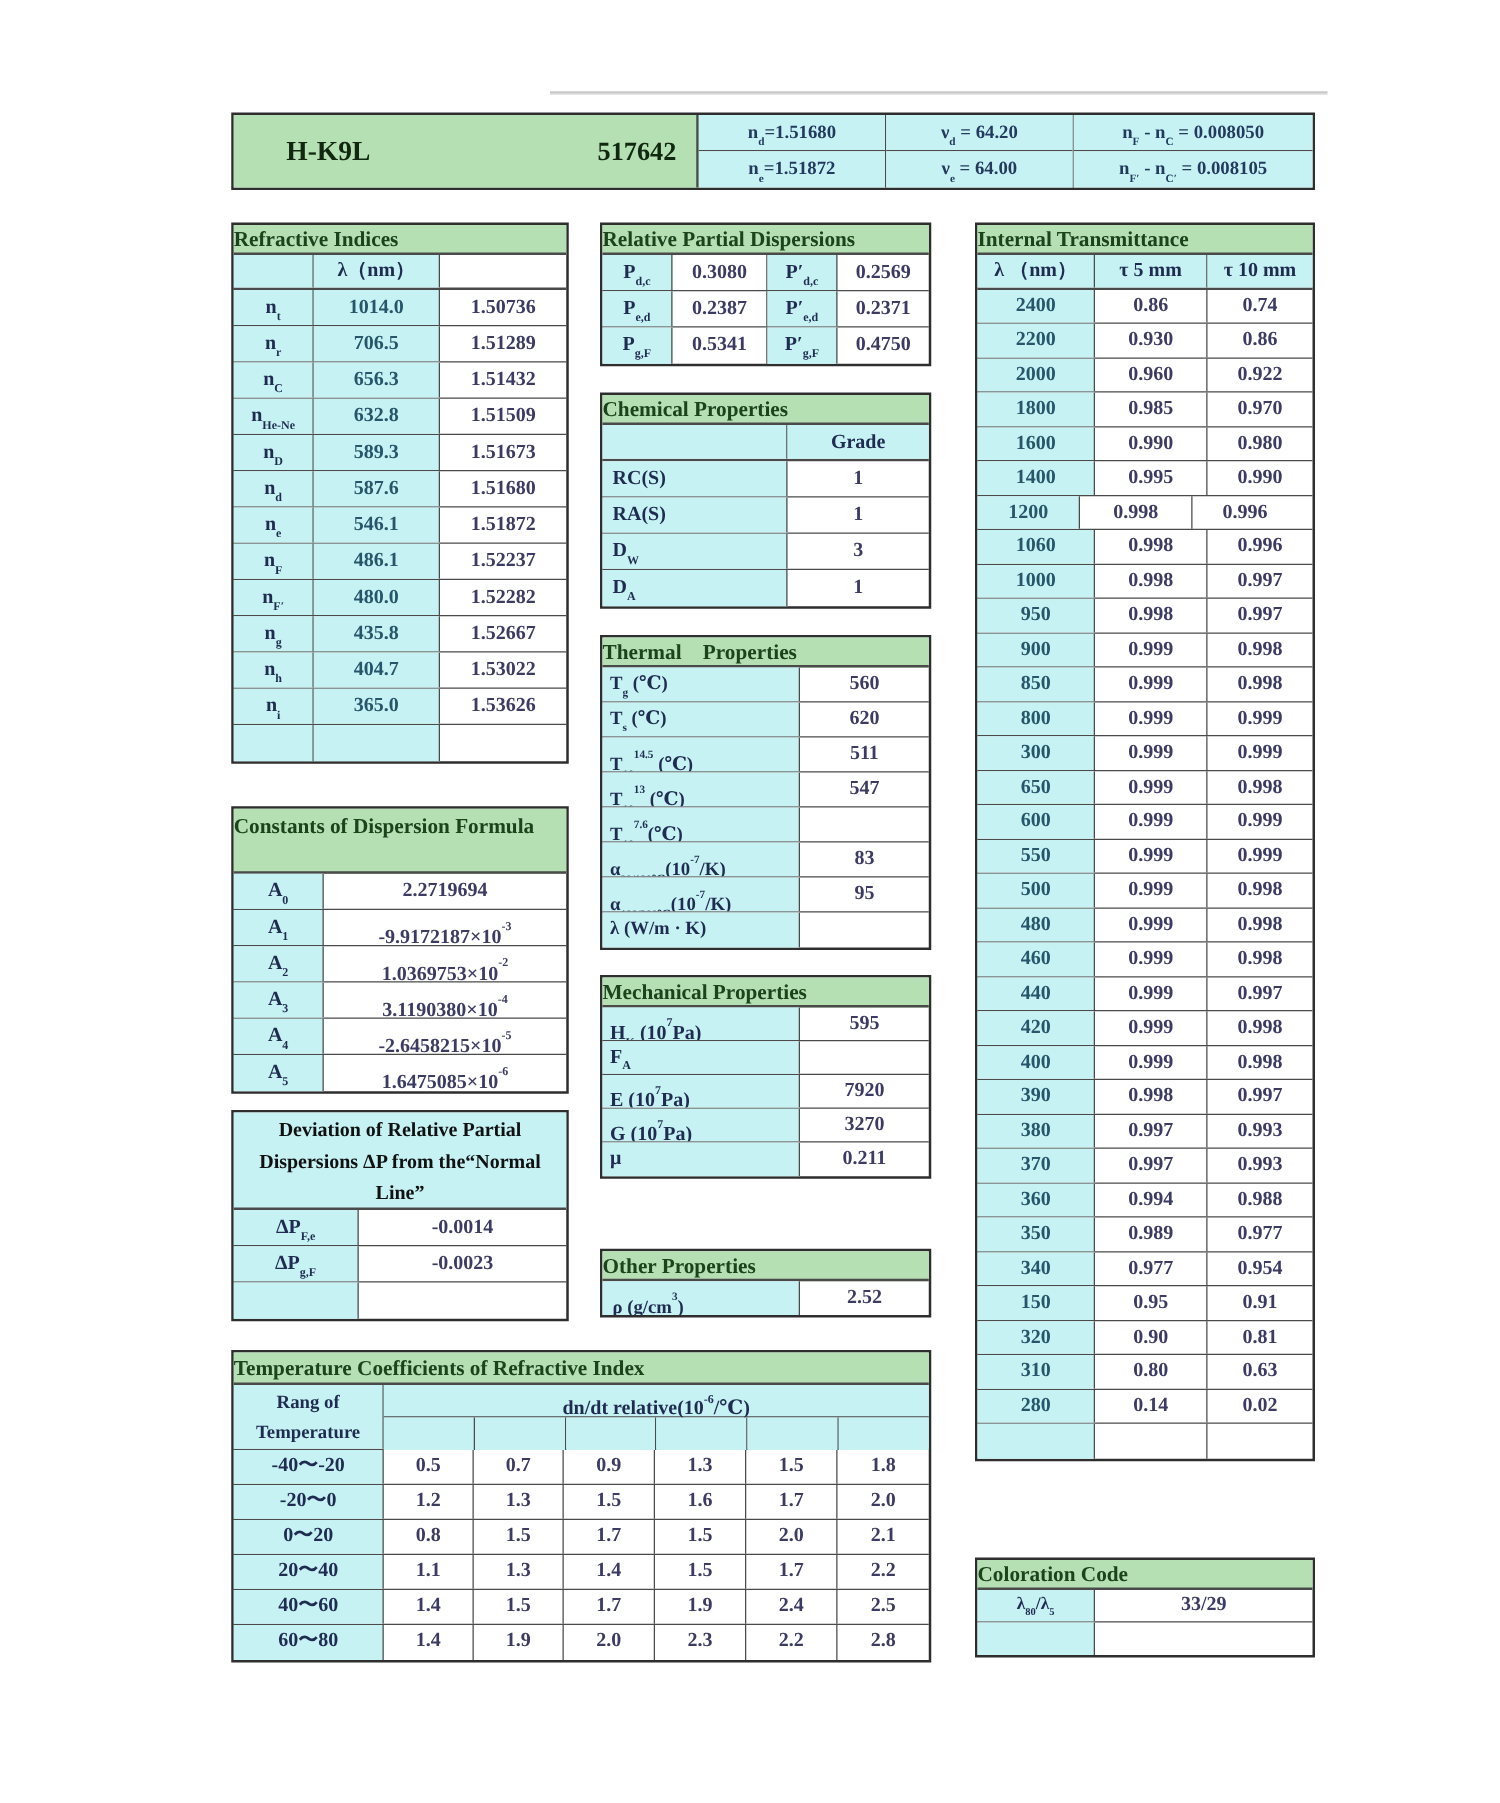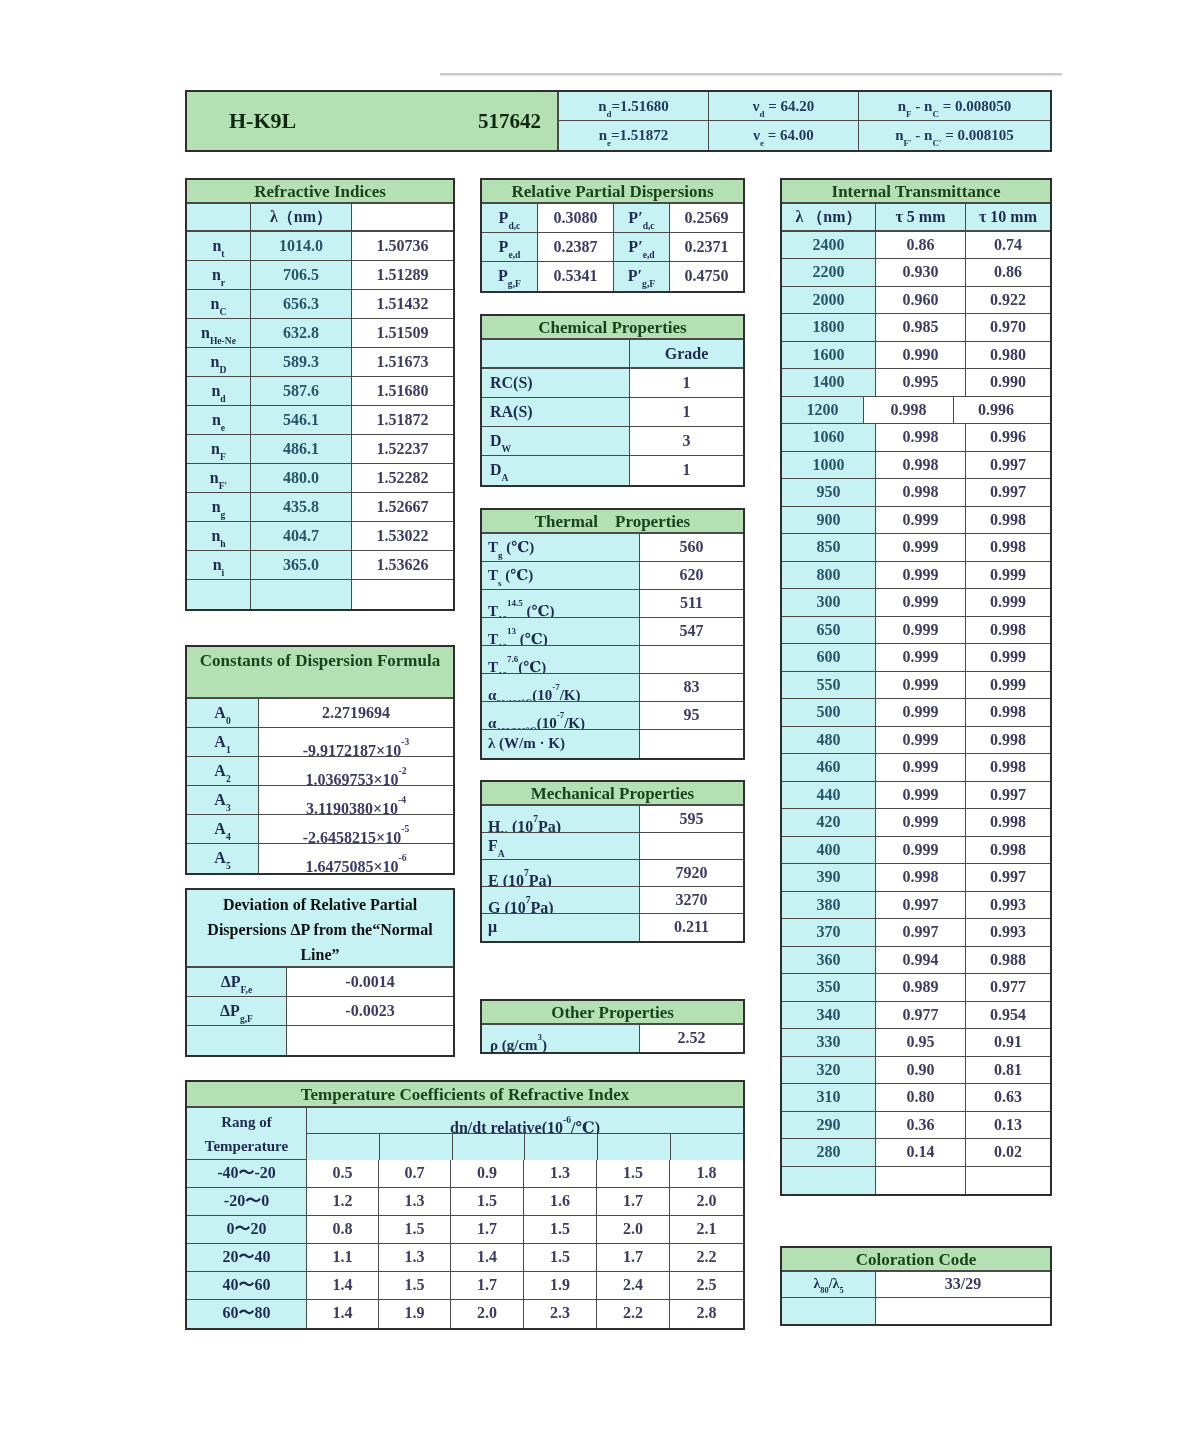--- a/index.html
+++ b/index.html
@@ -10,21 +10,21 @@
   *{margin:0;padding:0;box-sizing:border-box}
   html,body{background:#fff}
   body{
     width:1200px;height:1442px;position:relative;
     font-family:"Liberation Serif","DejaVu Serif",serif;
     font-weight:bold;color:var(--lab);
   }
   .topline{position:absolute;left:440px;top:73px;width:622px;height:3px;
     border-top:2px solid #c9c9c9;border-bottom:1px solid #e4e4e4}
   .tbl{position:absolute;border:2px solid var(--bd2);background:#fff}
-  .hdr{background:var(--g);color:var(--title);text-align:center;
+  .hdr{background:var(--g);color:var(--title);
     border-bottom:2px solid var(--bd);font-size:17px;line-height:22px;height:24px;padding-top:1px}
   .row{display:flex;border-bottom:1px solid var(--bd)}
   .rows .row:last-child{border-bottom:0}
   .c{border-right:1px solid var(--bd);text-align:center;white-space:nowrap;overflow:hidden}
   .c:last-child{border-right:0}
   .cy{background:var(--cy)}
   .lab{color:var(--lab);font-size:16px}
   .val{color:var(--val);font-size:16px}
   .cyv{color:var(--cyval)}
   .sub{font-size:60%;vertical-align:-22%}
@@ -510,38 +510,33 @@
       <div class="c cy val cyv" style="width:94px">350</div>
       <div class="c val" style="width:90px">0.989</div>
       <div class="c val" style="width:84px">0.977</div>
     </div>
       <div class="row">
       <div class="c cy val cyv" style="width:94px">340</div>
       <div class="c val" style="width:90px">0.977</div>
       <div class="c val" style="width:84px">0.954</div>
     </div>
       <div class="row">
-      <div class="c cy val cyv" style="width:94px">330</div>
+      <div class="c cy val cyv" style="width:94px">150</div>
       <div class="c val" style="width:90px">0.95</div>
       <div class="c val" style="width:84px">0.91</div>
     </div>
       <div class="row">
       <div class="c cy val cyv" style="width:94px">320</div>
       <div class="c val" style="width:90px">0.90</div>
       <div class="c val" style="width:84px">0.81</div>
     </div>
       <div class="row">
       <div class="c cy val cyv" style="width:94px">310</div>
       <div class="c val" style="width:90px">0.80</div>
       <div class="c val" style="width:84px">0.63</div>
-    </div>
-      <div class="row">
-      <div class="c cy val cyv" style="width:94px">290</div>
-      <div class="c val" style="width:90px">0.36</div>
-      <div class="c val" style="width:84px">0.13</div>
     </div>
       <div class="row">
       <div class="c cy val cyv" style="width:94px">280</div>
       <div class="c val" style="width:90px">0.14</div>
       <div class="c val" style="width:84px">0.02</div>
     </div>
       <div class="row">
       <div class="c cy val cyv" style="width:94px"></div>
       <div class="c val" style="width:90px"></div>
       <div class="c val" style="width:84px"></div>

